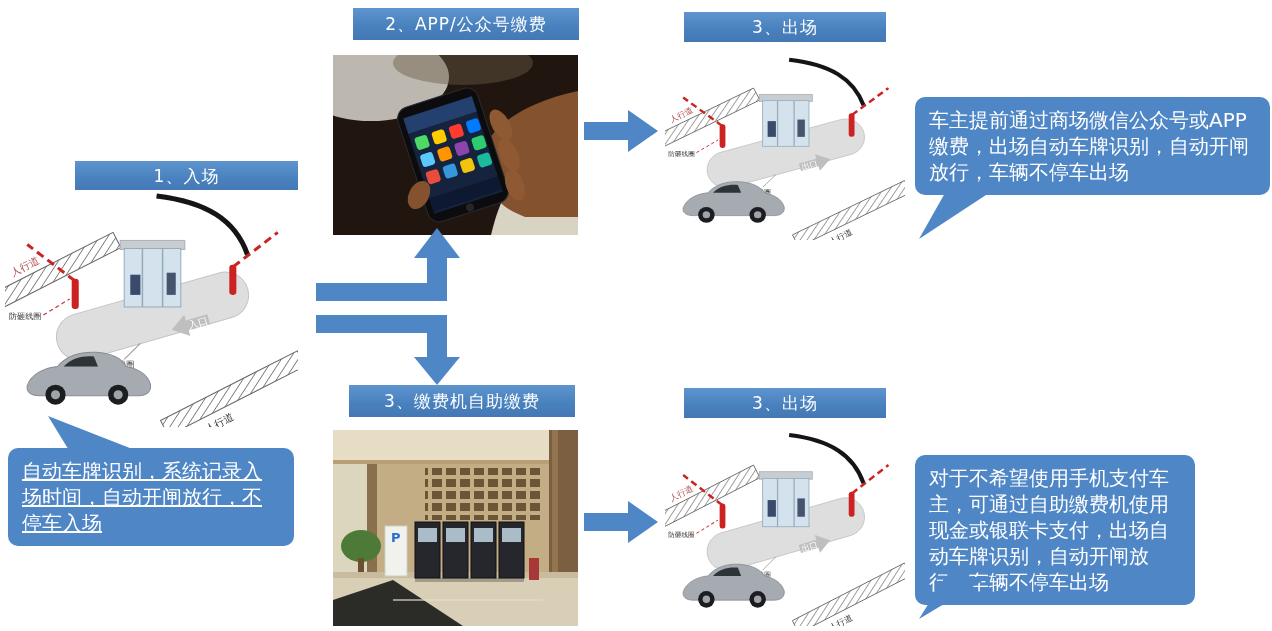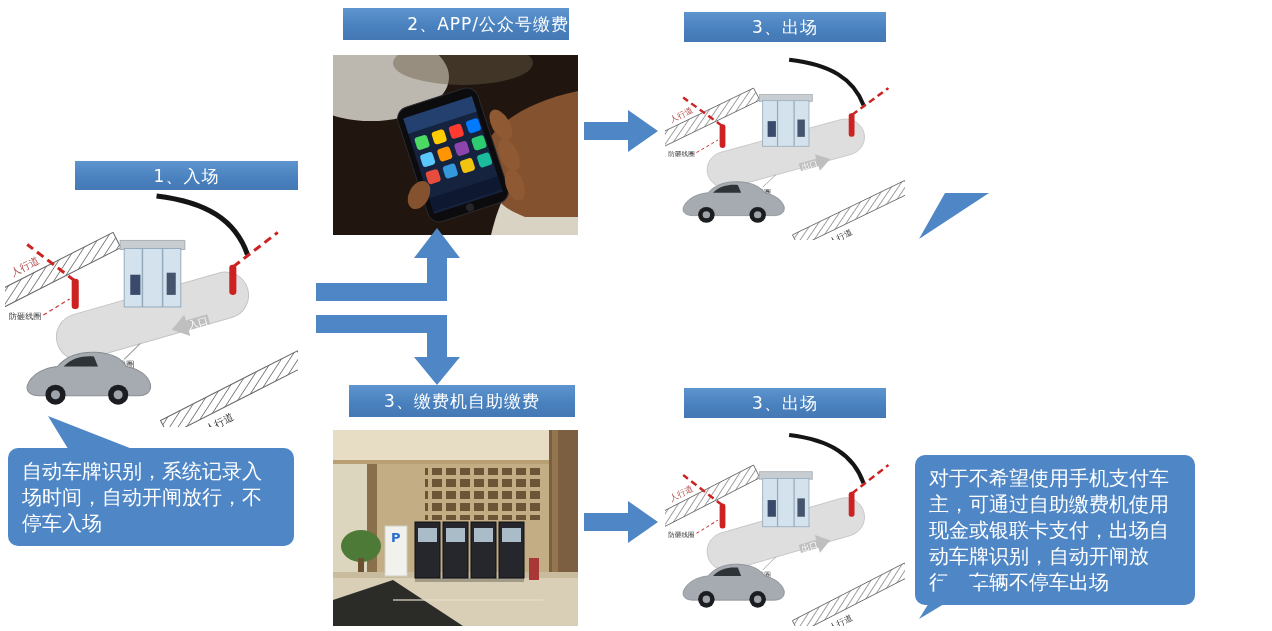--- a/index.html
+++ b/index.html
@@ -32,21 +32,21 @@
       </pattern>
       <pattern id="lattice" width="14" height="12" patternUnits="userSpaceOnUse">
         <rect x="1" y="1" width="10" height="8" fill="#6b5536"></rect>
       </pattern>
     </defs>
   </svg>
 
   <div class="hdr" style="left:75px;top:161px;width:223px;height:31px;">
     <span>1、入场</span>
   </div>
-  <div class="hdr" style="left:343px;top:8px;width:226px;height:32px;justify-content:flex-end;">
+  <div class="hdr" style="left:353px;top:8px;width:226px;height:32px;">
     <span>2、APP/公众号缴费</span>
   </div>
   <div class="hdr" style="left:684px;top:12px;width:202px;height:30px;">
     <span>3、出场</span>
   </div>
   <div class="hdr" style="left:349px;top:385px;width:226px;height:32px;">
     <span>3、缴费机自助缴费</span>
   </div>
   <div class="hdr" style="left:684px;top:388px;width:202px;height:30px;">
     <span>3、出场</span>
@@ -283,24 +283,27 @@
     <polygon points="0,14 44,14 44,2 74,23 44,44 44,32 0,32" fill="#4e86c6"></polygon>
   </svg>
 
   <svg class="arrow" style="left:584px;top:499px;" width="74" height="46">
     <polygon points="0,14 44,14 44,2 74,23 44,44 44,32 0,32" fill="#4e86c6"></polygon>
   </svg>
 
   <svg class="tail" style="left:46px;top:414px;" width="96" height="38">
     <polygon points="24,38 94,38 2,2" fill="#4e86c6"></polygon>
   </svg>
-  <div class="bubble" style="left:8px;top:448px;width:286px;">
+  <div class="bubble" style="left:8px;top:448px;width:286px;text-decoration:underline;">
     <span>自动车牌识别，系统记录入场时间，自动开闸放行，不停车入场</span>
   </div>
 
+  <div class="bubble" style="left:915px;top:97px;width:355px;">
+    <span>车主提前通过商场微信公众号或APP缴费，出场自动车牌识别，自动开闸放行，车辆不停车出场</span>
+  </div>
   <svg class="tail" style="left:917px;top:191px;" width="74" height="50">
     <polygon points="28,2 72,2 2,48" fill="#4e86c6"></polygon>
   </svg>
 
   <div class="bubble" style="left:915px;top:455px;width:280px;">
     <span>对于不希望使用手机支付车主，可通过自助缴费机使用现金或银联卡支付，出场自动车牌识别，自动开闸放行，车辆不停车出场</span>
   </div>
   <svg class="tail" style="left:917px;top:575px;" width="74" height="46">
     <polygon points="28,2 72,2 2,44" fill="#4e86c6"></polygon>
   </svg>

